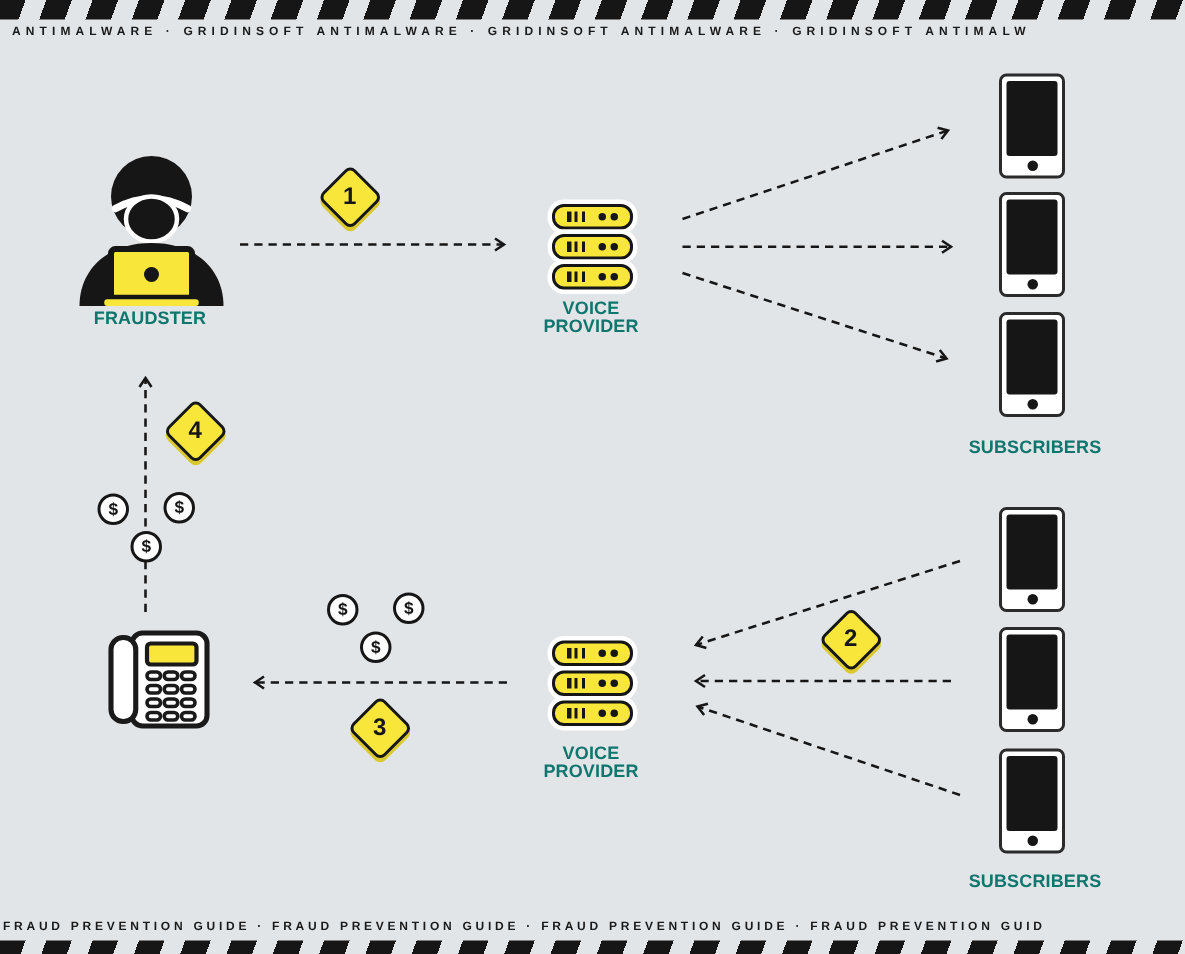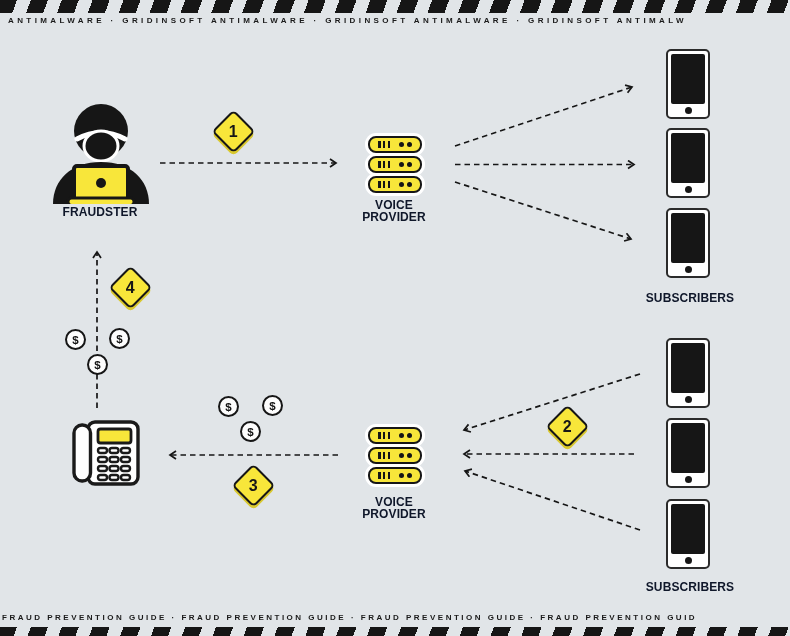--- a/index.html
+++ b/index.html
@@ -18,21 +18,21 @@
     position:absolute;left:0;width:100%;white-space:nowrap;overflow:hidden;
     font-size:8px;font-weight:bold;color:#1a1a1a;
   }
   .banner-text-top{top:16px;padding-left:8px;letter-spacing:3.4px;}
   .banner-text-bottom{top:613px;padding-left:2px;letter-spacing:2.5px;}
   
   svg.arrows{position:absolute;left:0;top:0;}
   
   .node-label{
     position:absolute;text-align:center;font-weight:bold;font-size:12px;
-    line-height:1.0;letter-spacing:0.1px;color:#0f172a;
+    line-height:1.0;letter-spacing:0.1px;color:#0f766e;
   }
   .node-label span{display:block;}
   
   .diamond{
     position:absolute;width:27px;height:27px;background:#f8e63a;
     border:2.5px solid #161616;border-radius:5px;transform:rotate(45deg);
     box-shadow:2px 2px 0 #d9c82e;display:flex;align-items:center;justify-content:center;
     box-sizing:content-box;
   }
   .diamond span{transform:rotate(-45deg);font-weight:bold;font-size:16px;color:#161616;}

